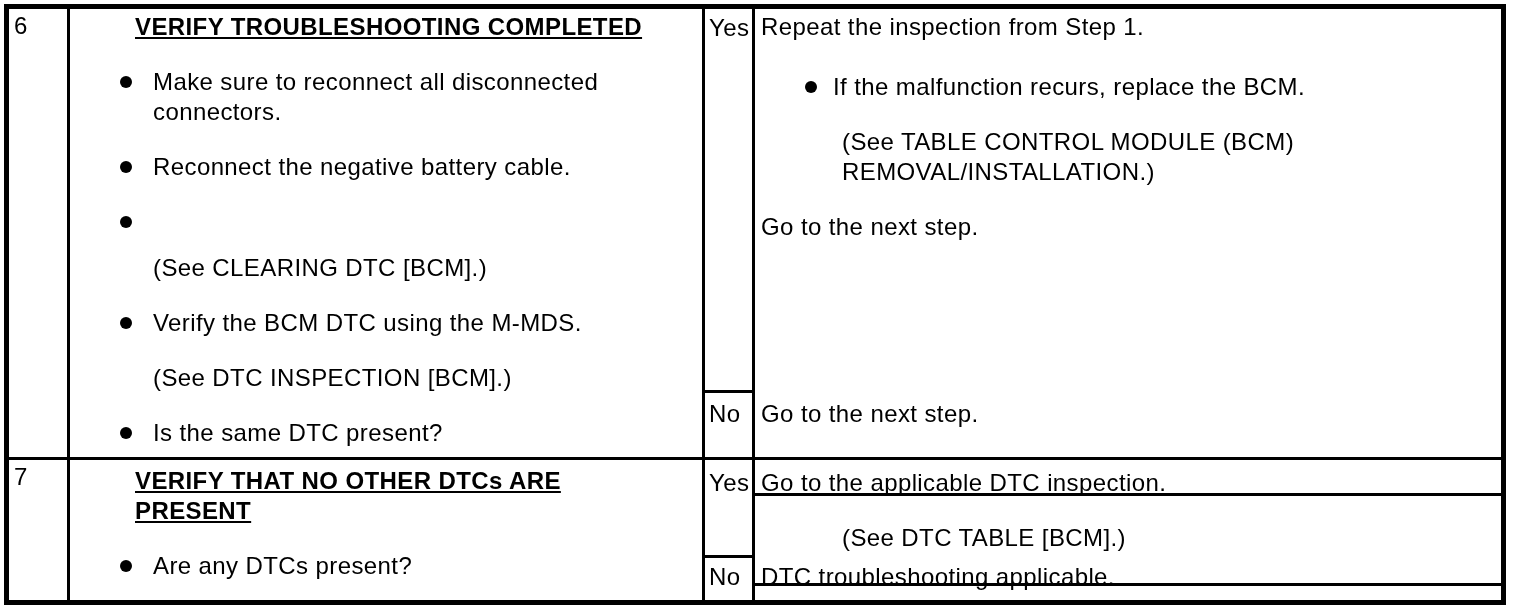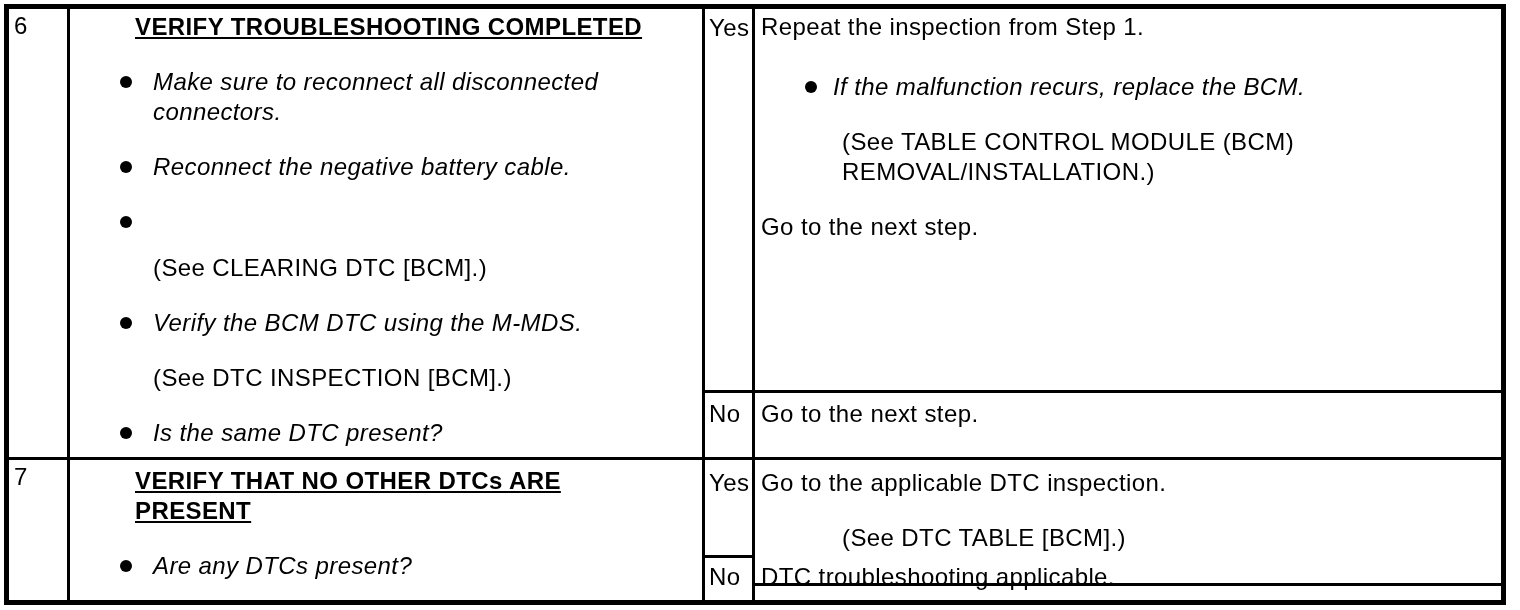--- a/index.html
+++ b/index.html
@@ -12,36 +12,36 @@
   .frame{
     position:absolute;left:4px;top:4px;width:1502px;height:601px;
     border:5px solid #000;box-sizing:border-box;
   }
   .cell{position:absolute;box-sizing:border-box;overflow:hidden;}
 
   
   #c6num {left:0;top:0;width:61px;height:451px;border-right:3px solid #000;border-bottom:3px solid #000;padding:2px 0 0 5px;}
   #c6insp{left:61px;top:0;width:635px;height:451px;border-right:3px solid #000;border-bottom:3px solid #000;padding-top:3px;}
   #c6yl  {left:696px;top:0;width:50px;height:384px;border-right:3px solid #000;border-bottom:3px solid #000;padding:4px 0 0 4px;}
-  #c6ya  {left:746px;top:0;width:746px;height:384px;border-bottom:3px solid #000;padding:3px 0 0 6px;}
+  #c6ya  {left:746px;top:0;width:746px;height:487px;border-bottom:3px solid #000;padding:3px 0 0 6px;}
   #c6nl  {left:696px;top:384px;width:50px;height:67px;border-right:3px solid #000;border-bottom:3px solid #000;padding:6px 0 0 4px;}
   #c6na  {left:746px;top:384px;width:746px;height:67px;border-bottom:3px solid #000;padding:6px 0 0 6px;}
 
   
   #c7num {left:0;top:451px;width:61px;height:140px;border-right:3px solid #000;padding:2px 0 0 5px;}
   #c7insp{left:61px;top:451px;width:635px;height:140px;border-right:3px solid #000;padding-top:6px;}
   #c7yl  {left:696px;top:451px;width:50px;height:98px;border-right:3px solid #000;border-bottom:3px solid #000;padding:8px 0 0 4px;}
   #c7ya  {left:746px;top:451px;width:746px;height:126px;border-bottom:3px solid #000;padding:8px 0 0 6px;}
   #c7nl  {left:696px;top:549px;width:50px;height:42px;border-right:3px solid #000;padding:4px 0 0 4px;}
   #c7na  {left:746px;top:549px;width:746px;height:42px;padding:4px 0 0 6px;}
 
   .p{margin:0 0 25px 0;}
   .heading{margin-left:65px;font-weight:bold;text-decoration:underline;}
   #c7insp .heading{max-width:470px;}
-  .bullet{display:flex;align-items:flex-start;font-style:italic;}
+  .bullet{display:flex;align-items:flex-start;}
   .insp .bullet{margin-left:50px;}
   .insp .bullet .txt{max-width:465px;}
   .insp .ref{margin-left:83px;}
   .dot{flex:0 0 12px;width:12px;height:12px;border-radius:50%;background:#000;margin-top:9px;}
   .insp .dot{margin-right:21px;}
   .action .bullet{margin-left:44px;margin-top:30px;}
   .action .dot{margin-right:16px;}
   .action .ref{margin-left:81px;max-width:470px;}
 </style>
 </head>

